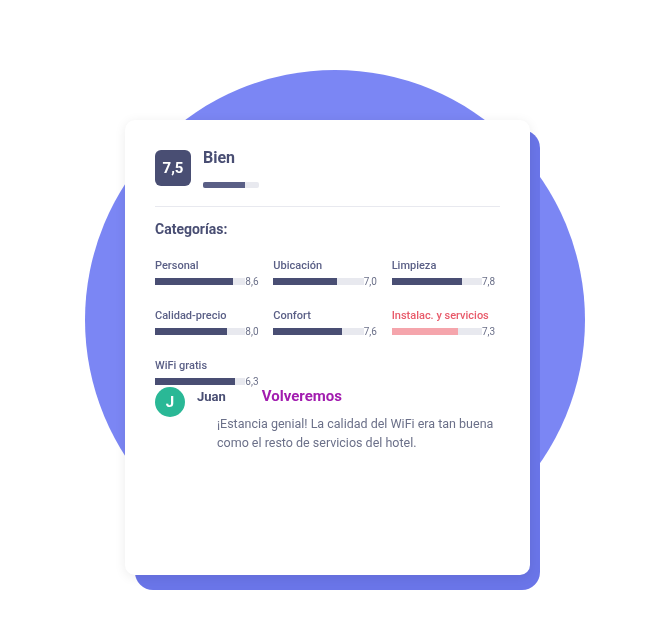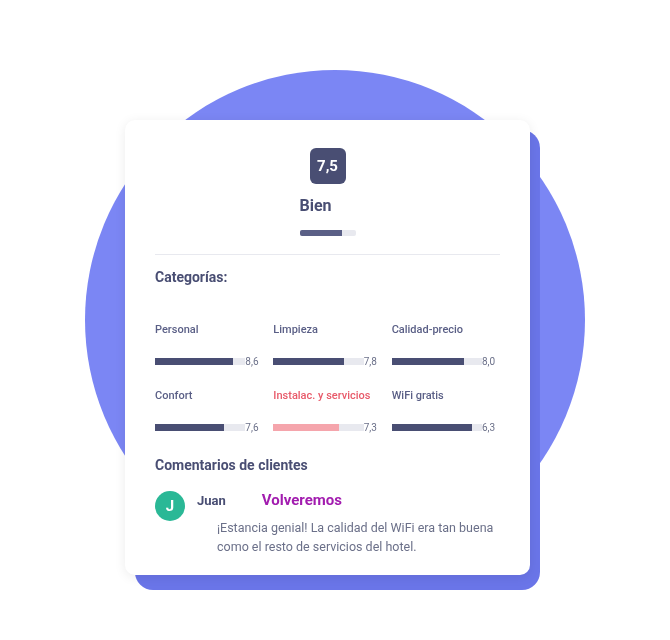--- a/index.html
+++ b/index.html
@@ -40,21 +40,20 @@
   background: #fff;
   border-radius: 10px;
   z-index: 3;
   padding: 28px 30px 20px 30px;
   box-shadow: 0 2px 12px rgba(0,0,0,0.08);
 }
 .score-header {
   display: flex;
   align-items: center;
   gap: 12px;
-  flex-direction: column;
 }
 .score-badge {
   background: #494e73;
   color: #fff;
   font-weight: 700;
   font-size: 15px;
   width: 36px;
   height: 36px;
   border-radius: 6px;
   display: flex;
@@ -80,21 +79,21 @@
 }
 .divider {
   height: 1px;
   background: #e8e9ef;
   margin: 18px 0 14px 0;
 }
 .section-title {
   color: #494e73;
   font-weight: 700;
   font-size: 14px;
-  margin-bottom: 26px;
+  margin-bottom: 10px;
 }
 .categories {
   display: grid;
   grid-template-columns: 1fr 1fr 1fr;
   column-gap: 10px;
   row-gap: 10px;
 }
 .cat {
   display: flex;
   flex-direction: column;
@@ -103,21 +102,20 @@
 .cat-label {
   color: #5a5f86;
   font-size: 11px;
   font-weight: 500;
   margin-top: 12px;
 }
 .cat-label.danger { color: #e85a6a; }
 .cat-bar-row {
   display: flex;
   align-items: center;
-  margin-top: 16px;
 }
 .cat-bar {
   flex: 1;
   height: 7px;
   background: #e8e9ef;
   overflow: hidden;
 }
 .cat-bar-fill {
   height: 100%;
   background: #494e73;
@@ -201,20 +199,29 @@
       <div class="cat">
         <div class="cat-label">Personal</div>
         <div class="cat-bar-row">
           <div class="cat-bar">
             <div class="cat-bar-fill" style="width: 86%;"></div>
           </div>
           <div class="cat-value">8,6</div>
         </div>
       </div>
       <div class="cat">
+        <div class="cat-label">Ubicación</div>
+        <div class="cat-bar-row">
+          <div class="cat-bar">
+            <div class="cat-bar-fill" style="width: 70%;"></div>
+          </div>
+          <div class="cat-value">7,0</div>
+        </div>
+      </div>
+      <div class="cat">
         <div class="cat-label">Limpieza</div>
         <div class="cat-bar-row">
           <div class="cat-bar">
             <div class="cat-bar-fill" style="width: 78%;"></div>
           </div>
           <div class="cat-value">7,8</div>
         </div>
       </div>
       <div class="cat">
         <div class="cat-label">Calidad-precio</div>
@@ -247,21 +254,20 @@
         <div class="cat-label">WiFi gratis</div>
         <div class="cat-bar-row">
           <div class="cat-bar">
             <div class="cat-bar-fill" style="width: 89%;"></div>
           </div>
           <div class="cat-value">6,3</div>
         </div>
       </div>
     </div>
 
-  <div class="reviews-title">Comentarios de clientes</div>
 
   <div class="review">
     <div class="avatar">J</div>
     <div class="review-body">
       <div class="review-header">
         <span class="review-author">Juan</span>
         <span class="review-title">Volveremos</span>
       </div>
       <div class="review-text">¡Estancia genial! La calidad del WiFi era tan buena como el resto de servicios del hotel.</div>
     </div>

